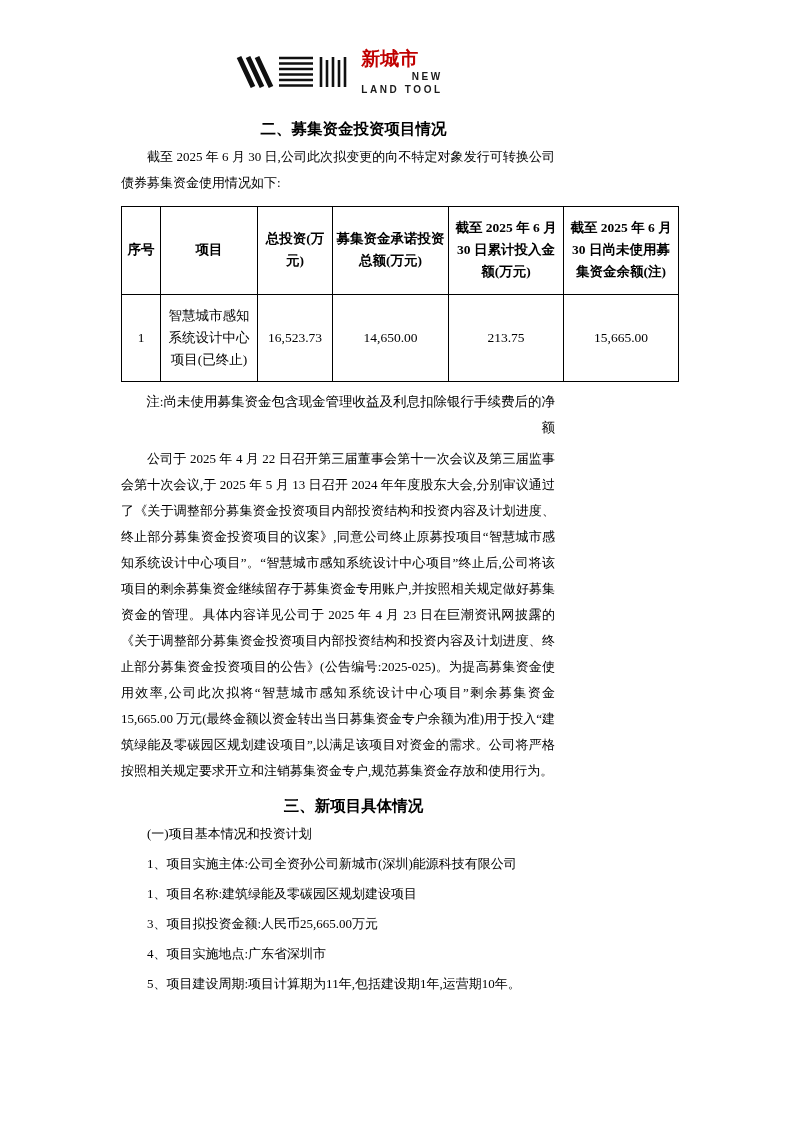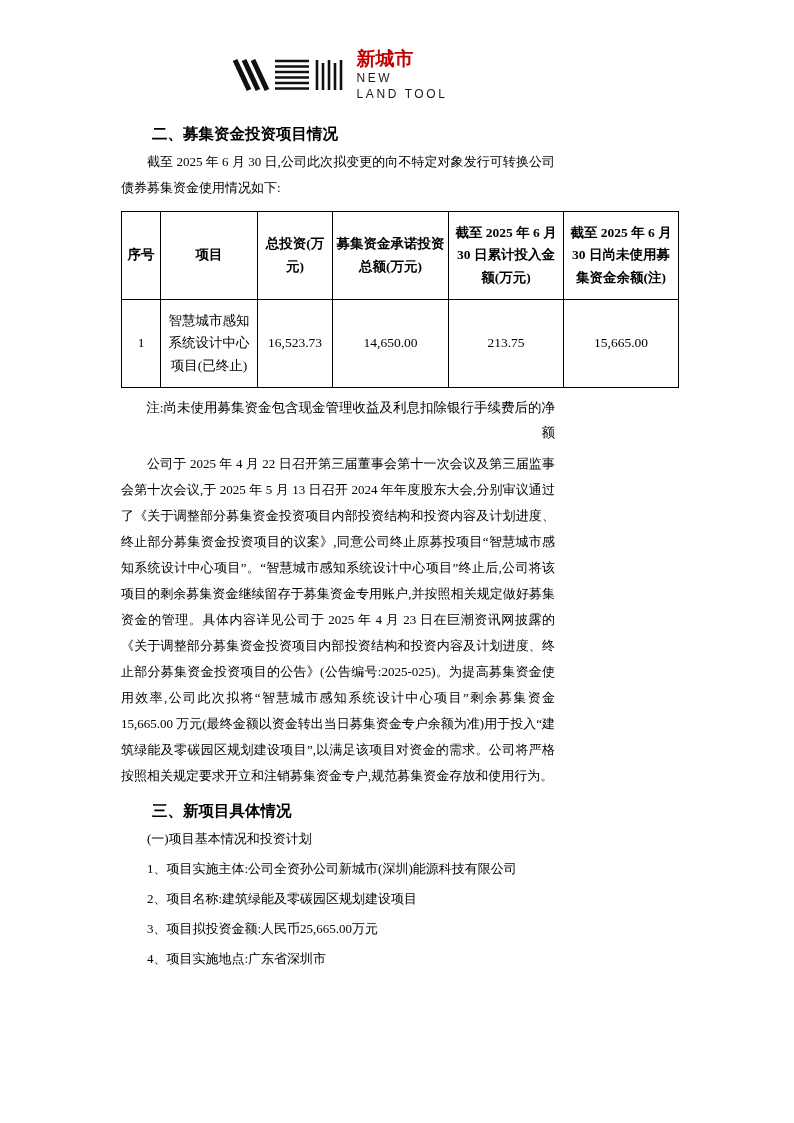--- a/index.html
+++ b/index.html
@@ -28,33 +28,35 @@
   .logo-text { display: flex; flex-direction: column; justify-content: center; }
   .logo-cn {
     font-family: "Liberation Sans", "DejaVu Sans", sans-serif;
     font-size: 19px;
     font-weight: bold;
     color: #c00000;
     line-height: 1.15;
   }
   .logo-en {
     font-family: "Liberation Sans", "DejaVu Sans", sans-serif;
-    font-size: 12px;
-    font-weight: normal;
+    font-size: 10px;
+    font-weight: bold;
     letter-spacing: 2.6px;
     color: #1a1a1a;
     line-height: 1.35;
+    text-align: right;
   }
   
   .sec-title {
     font-size: 15.5px;
     font-weight: bold;
     text-indent: 2em;
     line-height: 2;
     margin-top: 6px;
+    text-align: center;
   }
   .para {
     font-size: 13px;
     line-height: 2;
     text-indent: 2em;
     text-align: justify;
   }
   .note {
     font-size: 13.5px;
     line-height: 1.9;
@@ -158,17 +160,18 @@
 
   <p class="note">注:尚未使用募集资金包含现金管理收益及利息扣除银行手续费后的净额</p>
 
   <p class="para">公司于 2025 年 4 月 22 日召开第三届董事会第十一次会议及第三届监事会第十次会议,于 2025 年 5 月 13 日召开 2024 年年度股东大会,分别审议通过了《关于调整部分募集资金投资项目内部投资结构和投资内容及计划进度、终止部分募集资金投资项目的议案》,同意公司终止原募投项目“智慧城市感知系统设计中心项目”。“智慧城市感知系统设计中心项目”终止后,公司将该项目的剩余募集资金继续留存于募集资金专用账户,并按照相关规定做好募集资金的管理。具体内容详见公司于 2025 年 4 月 23 日在巨潮资讯网披露的《关于调整部分募集资金投资项目内部投资结构和投资内容及计划进度、终止部分募集资金投资项目的公告》(公告编号:2025-025)。为提高募集资金使用效率,公司此次拟将“智慧城市感知系统设计中心项目”剩余募集资金 15,665.00 万元(最终金额以资金转出当日募集资金专户余额为准)用于投入“建筑绿能及零碳园区规划建设项目”,以满足该项目对资金的需求。公司将严格按照相关规定要求开立和注销募集资金专户,规范募集资金存放和使用行为。</p>
 
   <h2 class="sec-title">三、新项目具体情况</h2>
 
   <p class="para">(一)项目基本情况和投资计划</p>
 
   <p class="para list-item">1、项目实施主体:公司全资孙公司新城市(深圳)能源科技有限公司</p>
-  <p class="para list-item">2、项目名称:建筑绿能及零碳园区规划建设项目</p>
+  <p class="para list-item">1、项目名称:建筑绿能及零碳园区规划建设项目</p>
   <p class="para list-item">3、项目拟投资金额:人民币25,665.00万元</p>
   <p class="para list-item">4、项目实施地点:广东省深圳市</p>
+  <p class="para list-item">5、项目建设周期:项目计算期为11年,包括建设期1年,运营期10年。</p>
 
 </div>
 
 </body></html>

